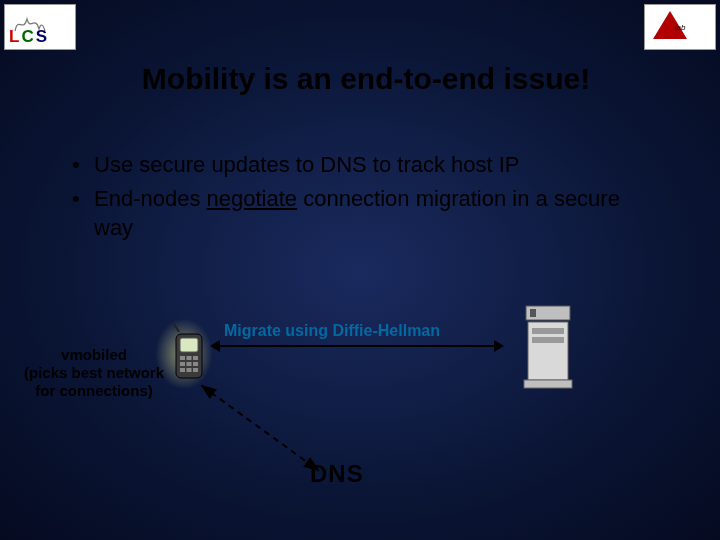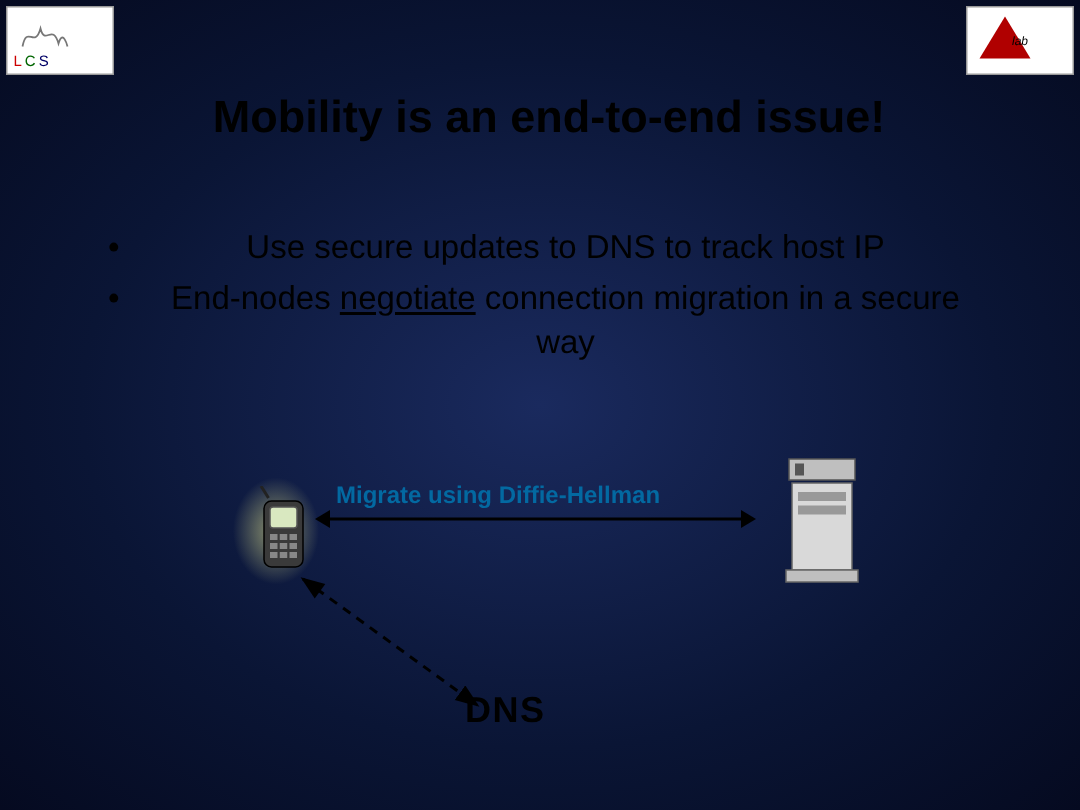--- a/index.html
+++ b/index.html
@@ -16,22 +16,22 @@
     height: 46px;
     background: #fff;
     border: 1px solid #999;
   }
   .logo-left { left: 4px; }
   .logo-right { right: 4px; }
   .logo-left .lcs {
     position: absolute;
     bottom: 2px;
     left: 4px;
-    font-size: 10px;
-    font-weight: normal;
+    font-size: 17px;
+    font-weight: bold;
     letter-spacing: 2px;
   }
   .logo-left .lcs .l { color: #c00; }
   .logo-left .lcs .c { color: #060; }
   .logo-left .lcs .s { color: #006; }
   .logo-left .squiggle {
     position: absolute;
     top: 6px; left: 8px;
     width: 34px; height: 24px;
   }
@@ -68,21 +68,20 @@
     right: 60px;
     color: #000;
     font-size: 22px;
     line-height: 1.35;
   }
   .bullets li {
     list-style: none;
     position: relative;
     padding-left: 22px;
     margin-bottom: 4px;
-    text-align: center;
   }
   .bullets li::before {
     content: "•";
     position: absolute;
     left: 0;
     top: 0;
   }
   .underline { text-decoration: underline; }
   .diagram {
     position: absolute;
@@ -218,20 +217,25 @@
       <rect x="10" y="38" width="5" height="4" fill="#888"></rect>
       <rect x="16.5" y="38" width="5" height="4" fill="#888"></rect>
       <rect x="23" y="38" width="5" height="4" fill="#888"></rect>
       <rect x="10" y="44" width="5" height="4" fill="#888"></rect>
       <rect x="16.5" y="44" width="5" height="4" fill="#888"></rect>
       <rect x="23" y="44" width="5" height="4" fill="#888"></rect>
       <line x1="9" y1="8" x2="4" y2="0" stroke="#222" stroke-width="2"></line>
     </svg>
   </div>
 
+  <div class="vmobiled">
+    <span>vmobiled</span><br>
+    <span>(picks best network</span><br>
+    <span>for connections)</span>
+  </div>
 
   <div class="migrate-label">Migrate using Diffie-Hellman</div>
 
   <div class="arrow-solid">
     <div class="head-left"></div>
     <div class="line"></div>
     <div class="head-right"></div>
   </div>
 
   <div class="server">

